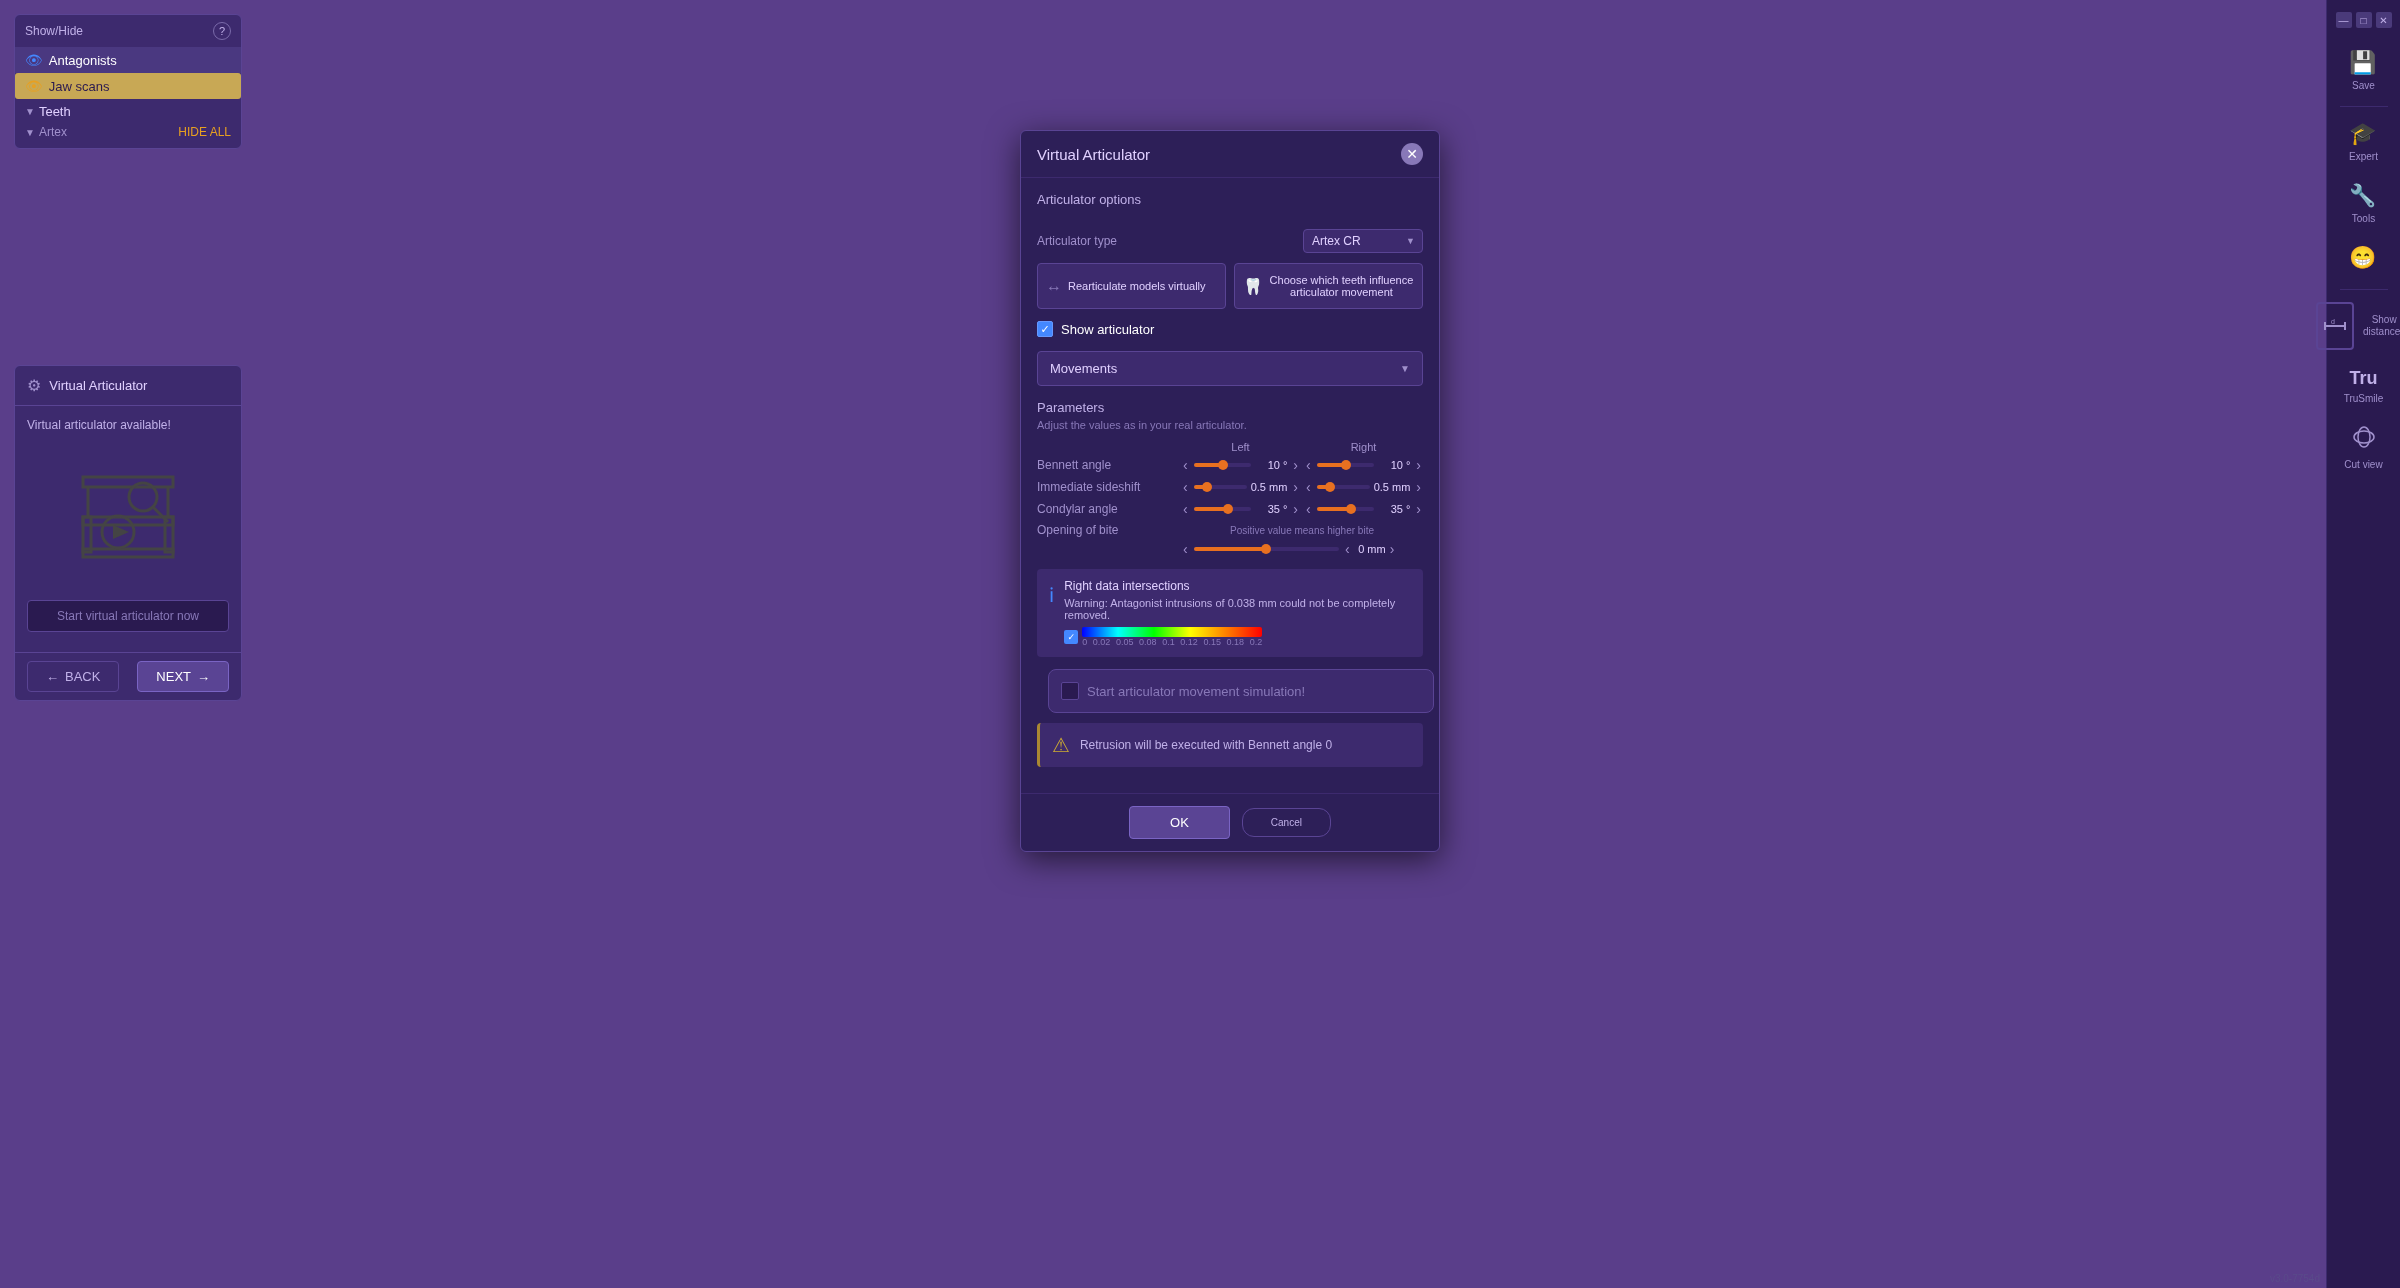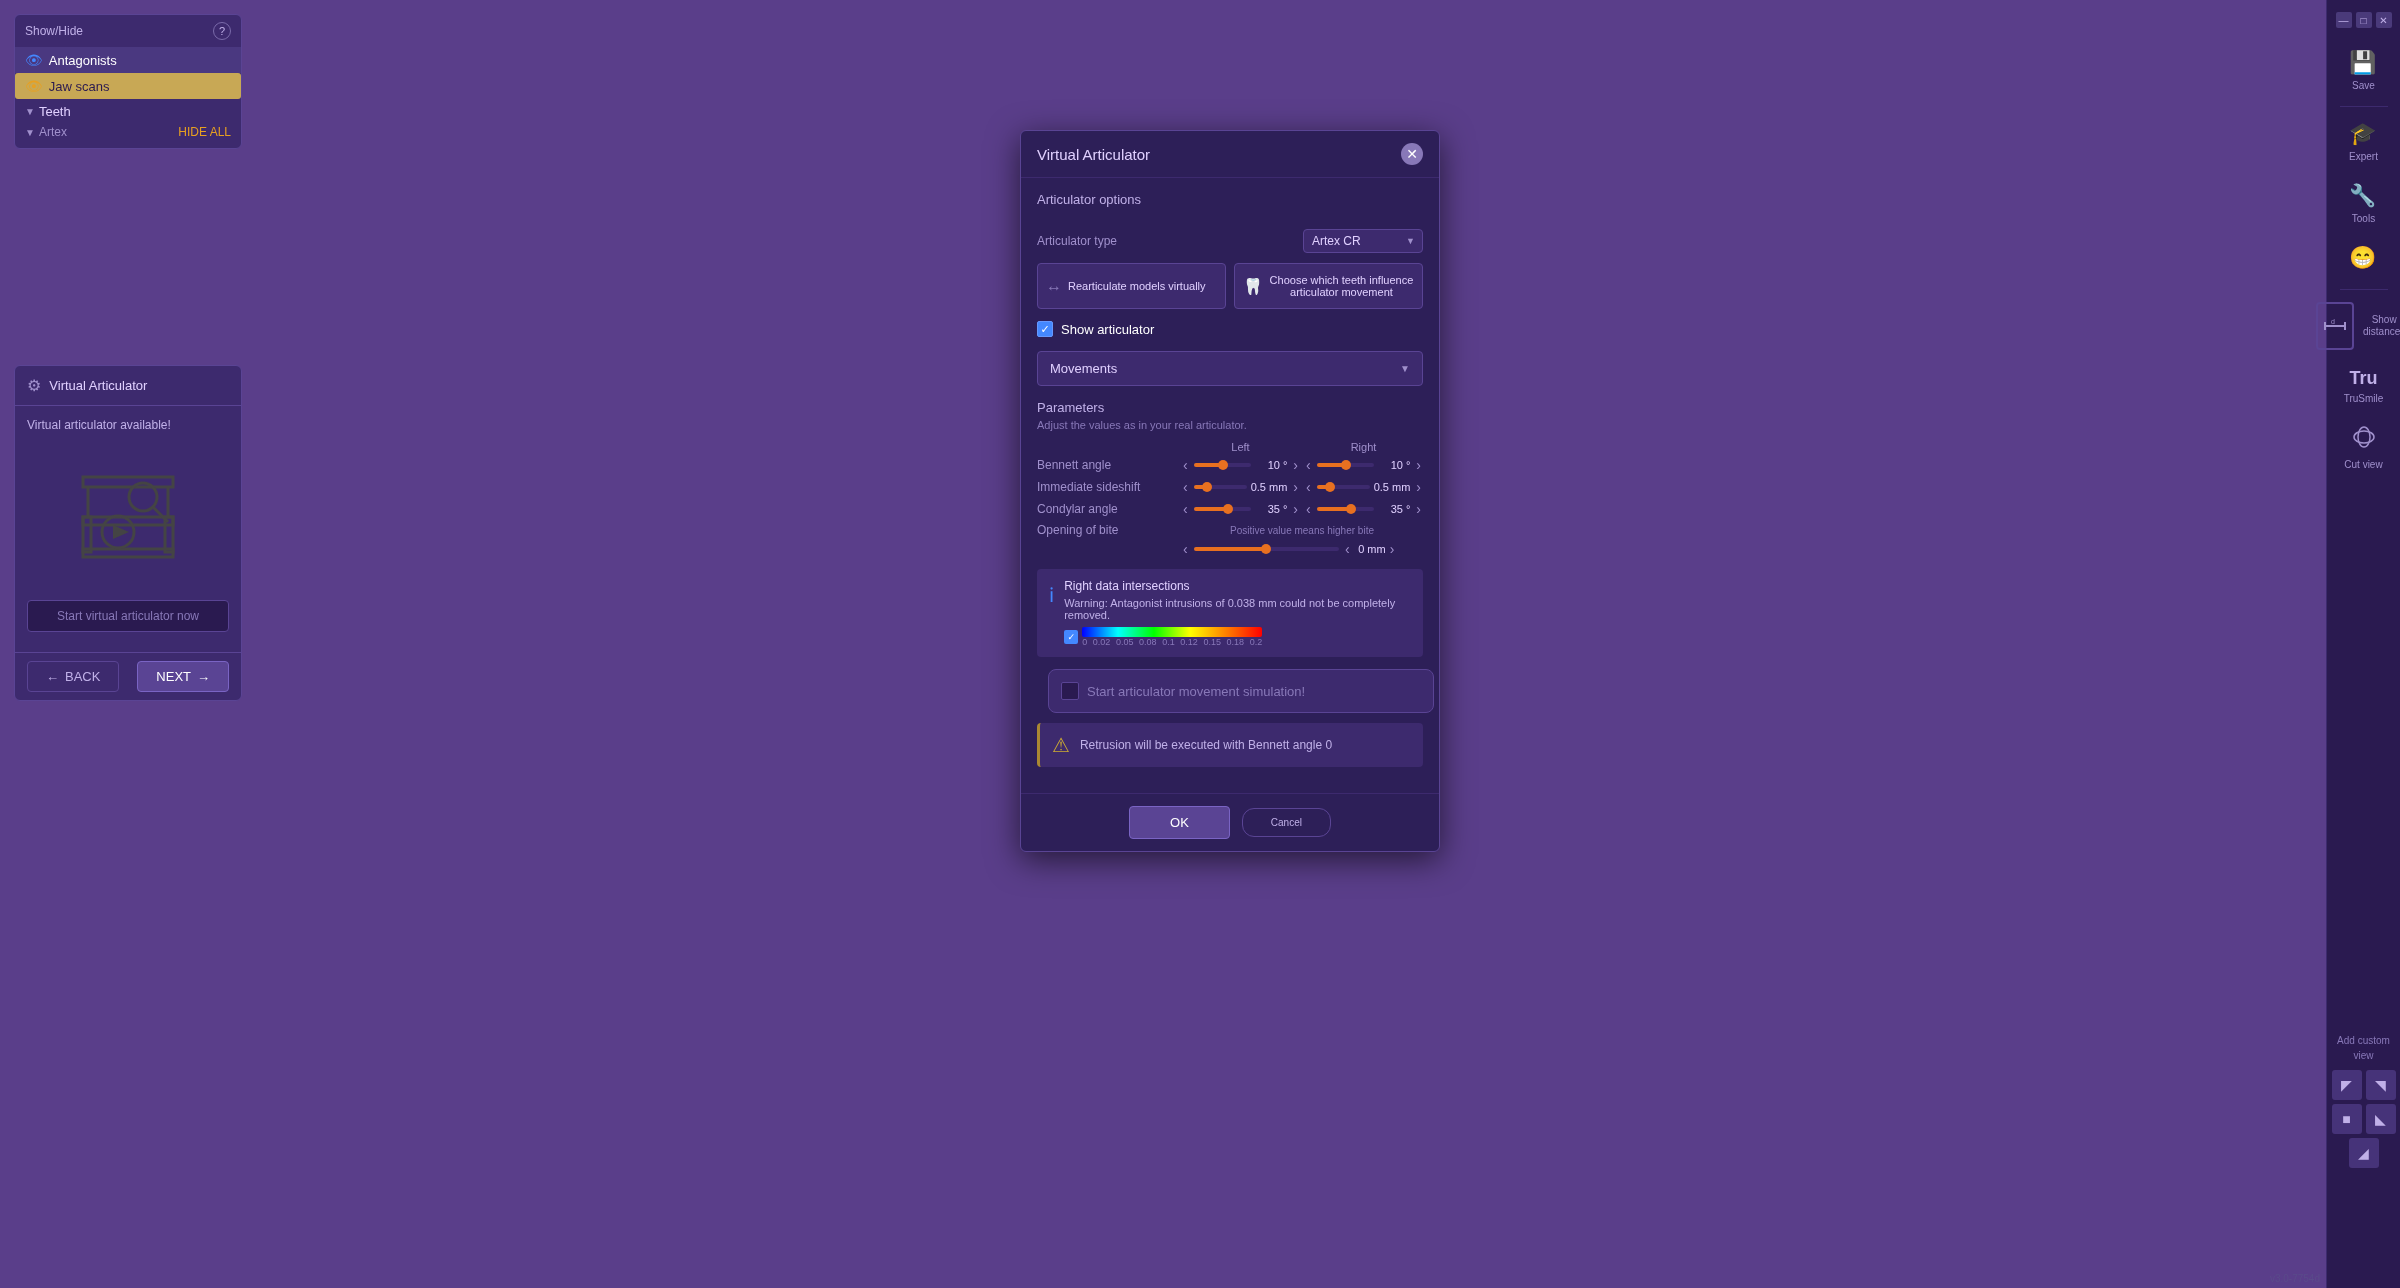--- a/index.html
+++ b/index.html
@@ -632,30 +632,20 @@
   <div class="toolbar-item">
     <span class="tb-icon">
       <svg width="24" height="24" viewBox="0 0 24 24">
         <ellipse cx="12" cy="12" rx="10" ry="6" fill="none" stroke="#a090cc" stroke-width="1.5"></ellipse>
         <ellipse cx="12" cy="12" rx="10" ry="6" fill="none" stroke="#a090cc" stroke-width="1.5" transform="rotate(90 12 12)"></ellipse>
       </svg>
     </span>
     <span class="tb-label">Cut view</span>
   </div>
 
-  <div style="margin-top:auto;padding-bottom:120px;width:100%;text-align:center;">
-    <span class="add-custom-view" style="position:static;font-size:10px;color:#8878b8;">Add custom view</span>
-    <div style="display:flex;flex-wrap:wrap;justify-content:center;gap:4px;margin-top:8px;padding:0 4px;">
-      <div class="corner-icon">◤</div>
-      <div class="corner-icon">◥</div>
-      <div class="corner-icon">■</div>
-      <div class="corner-icon">◣</div>
-      <div class="corner-icon">◢</div>
-    </div>
-  </div>
 </div>
 
 <div class="va-dialog">
   <div class="va-dialog-header">
     <span class="va-dialog-title">Virtual Articulator</span>
     <button class="va-close-btn">✕</button>
   </div>
   <div class="va-dialog-body">
 
     <div class="section-title">Articulator options</div>

